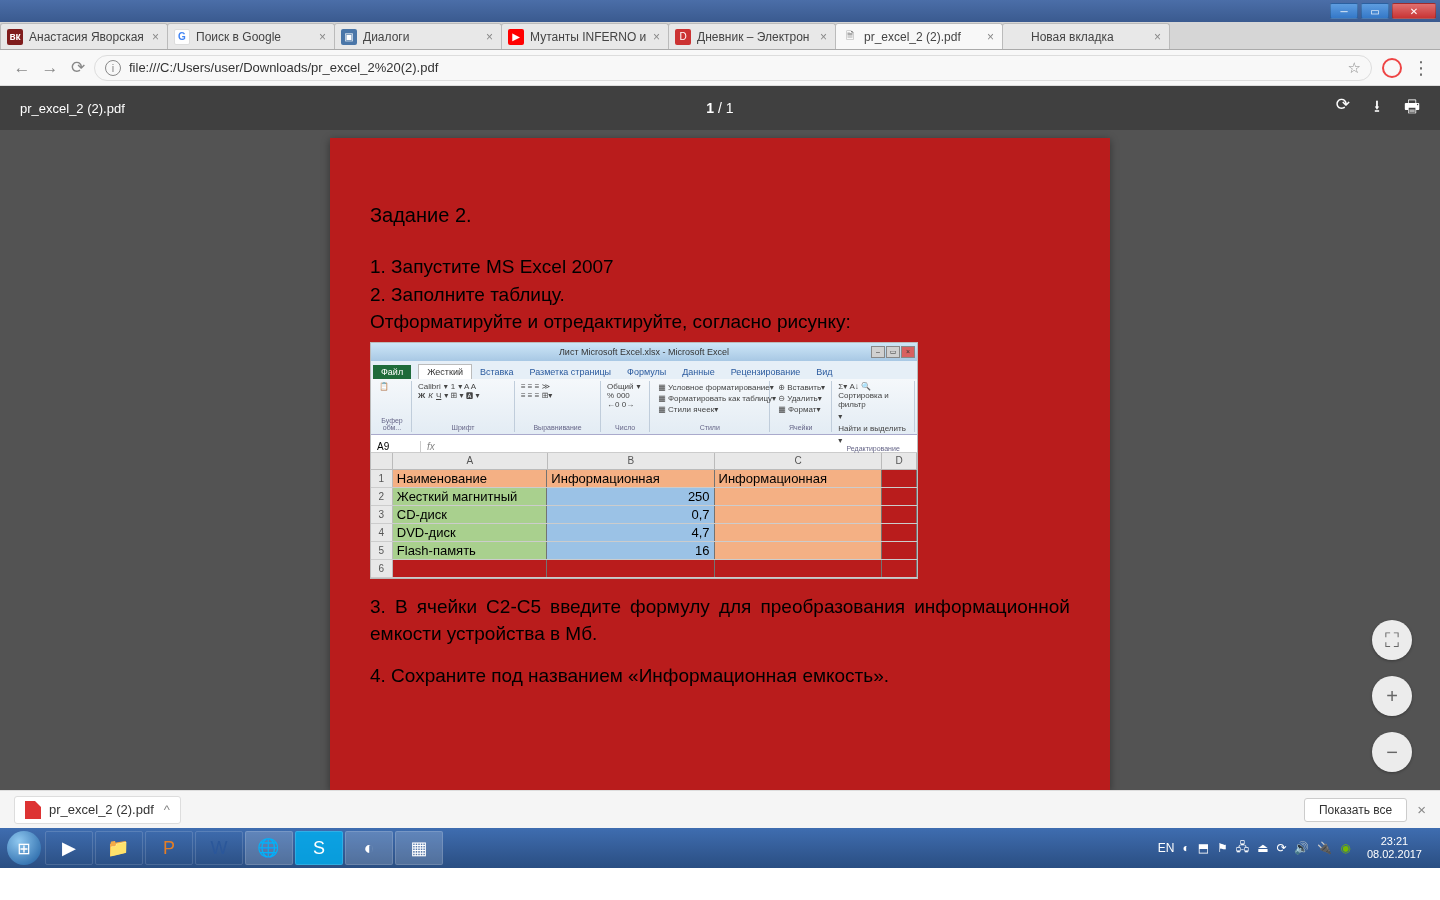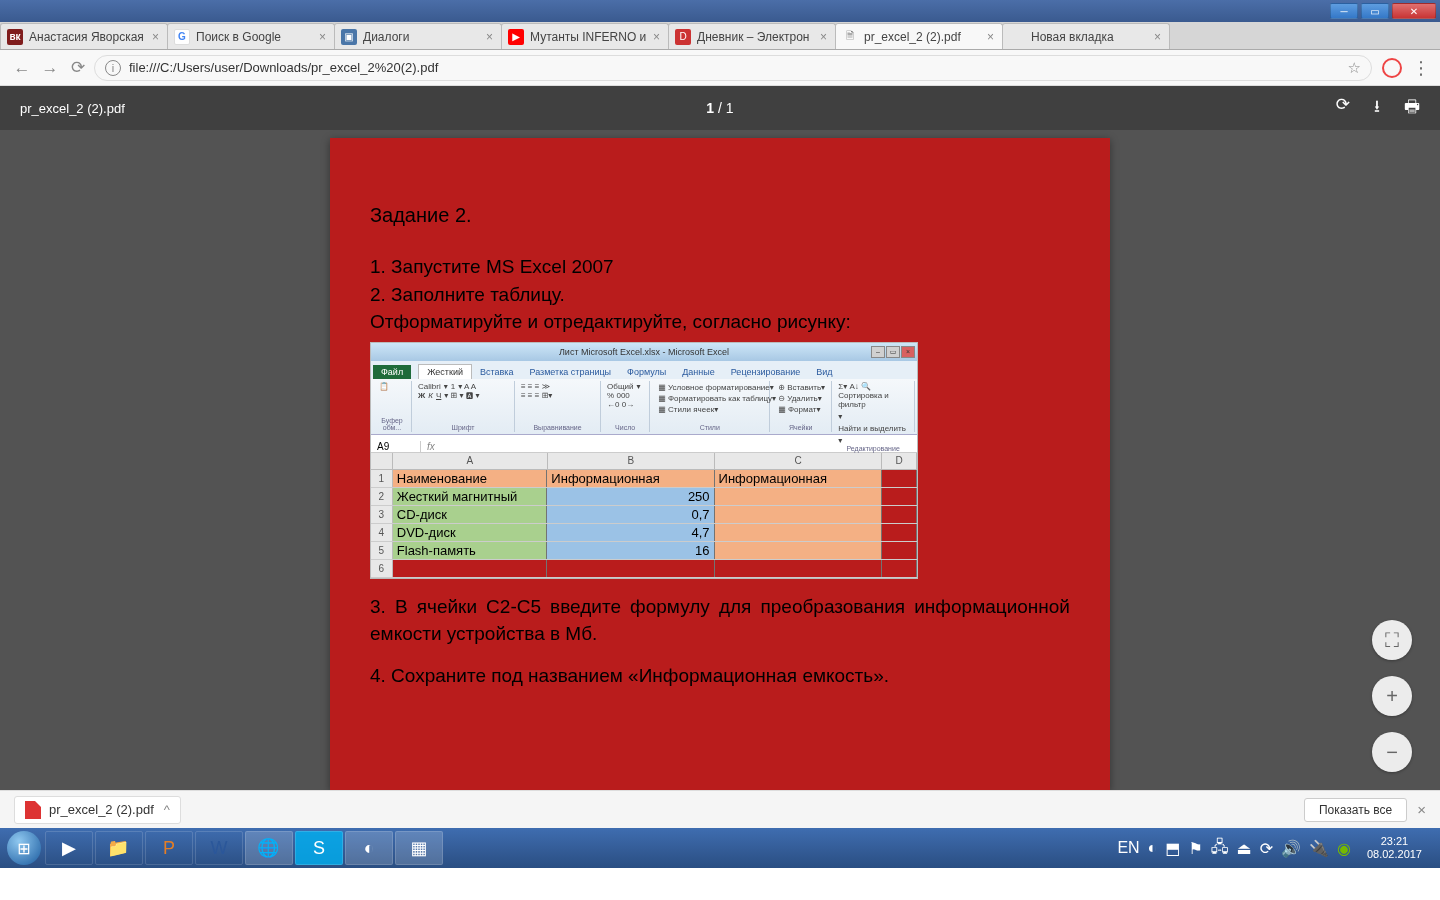--- a/index.html
+++ b/index.html
@@ -75,21 +75,21 @@
 .dlchip .pdf::after{content:'';position:absolute;top:0;right:0;border:3px solid #fff;border-left-color:transparent;border-bottom-color:transparent}
 .dlchip .chev{margin-left:10px;color:#888}
 .dlshow{margin-left:auto;padding:4px 14px;border:1px solid #ccc;border-radius:3px;background:#fff;font-size:12px}
 .dlclose{margin-left:10px;color:#888;font-size:15px}
 .taskbar{height:40px;background:linear-gradient(#3f6db0,#2a4e82);display:flex;align-items:center;padding:0 4px;color:#fff;font-size:11px}
 .start{width:40px;height:40px;display:flex;align-items:center;justify-content:center}
 .orb{width:34px;height:34px;border-radius:50%;background:radial-gradient(circle at 35% 30%,#8fc8f0,#1a5a9e);display:flex;align-items:center;justify-content:center;font-size:16px}
 .tbtn{width:48px;height:34px;margin:0 1px;border:1px solid rgba(255,255,255,0.15);border-radius:2px;display:flex;align-items:center;justify-content:center;font-size:18px}
 .tbtn.active{background:rgba(255,255,255,0.18)}
 .tray{margin-left:auto;display:flex;align-items:center;gap:8px;padding-right:6px}
-.tray .ic{font-size:16px}
+.tray .ic{font-size:12px}
 .clock{text-align:center;line-height:1.2;font-size:11px;padding:0 8px}
 </style>
 </head>
 <body>
 
 <div class="titlebar">
   <div class="win-btn win-min">─</div>
   <div class="win-btn win-max">▭</div>
   <div class="win-btn win-close">✕</div>
 </div>

